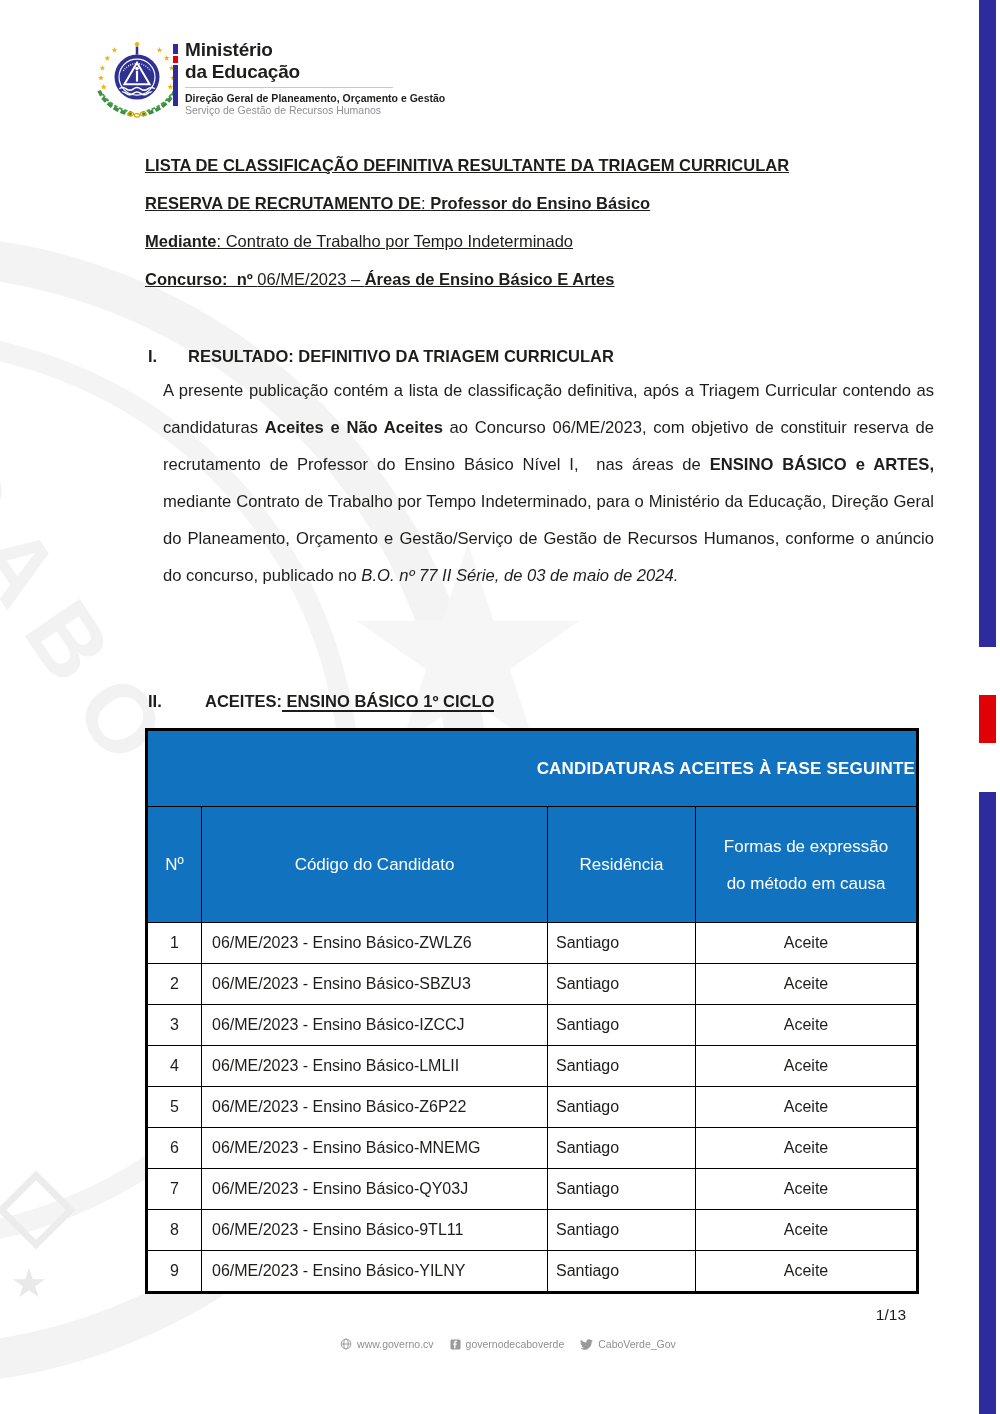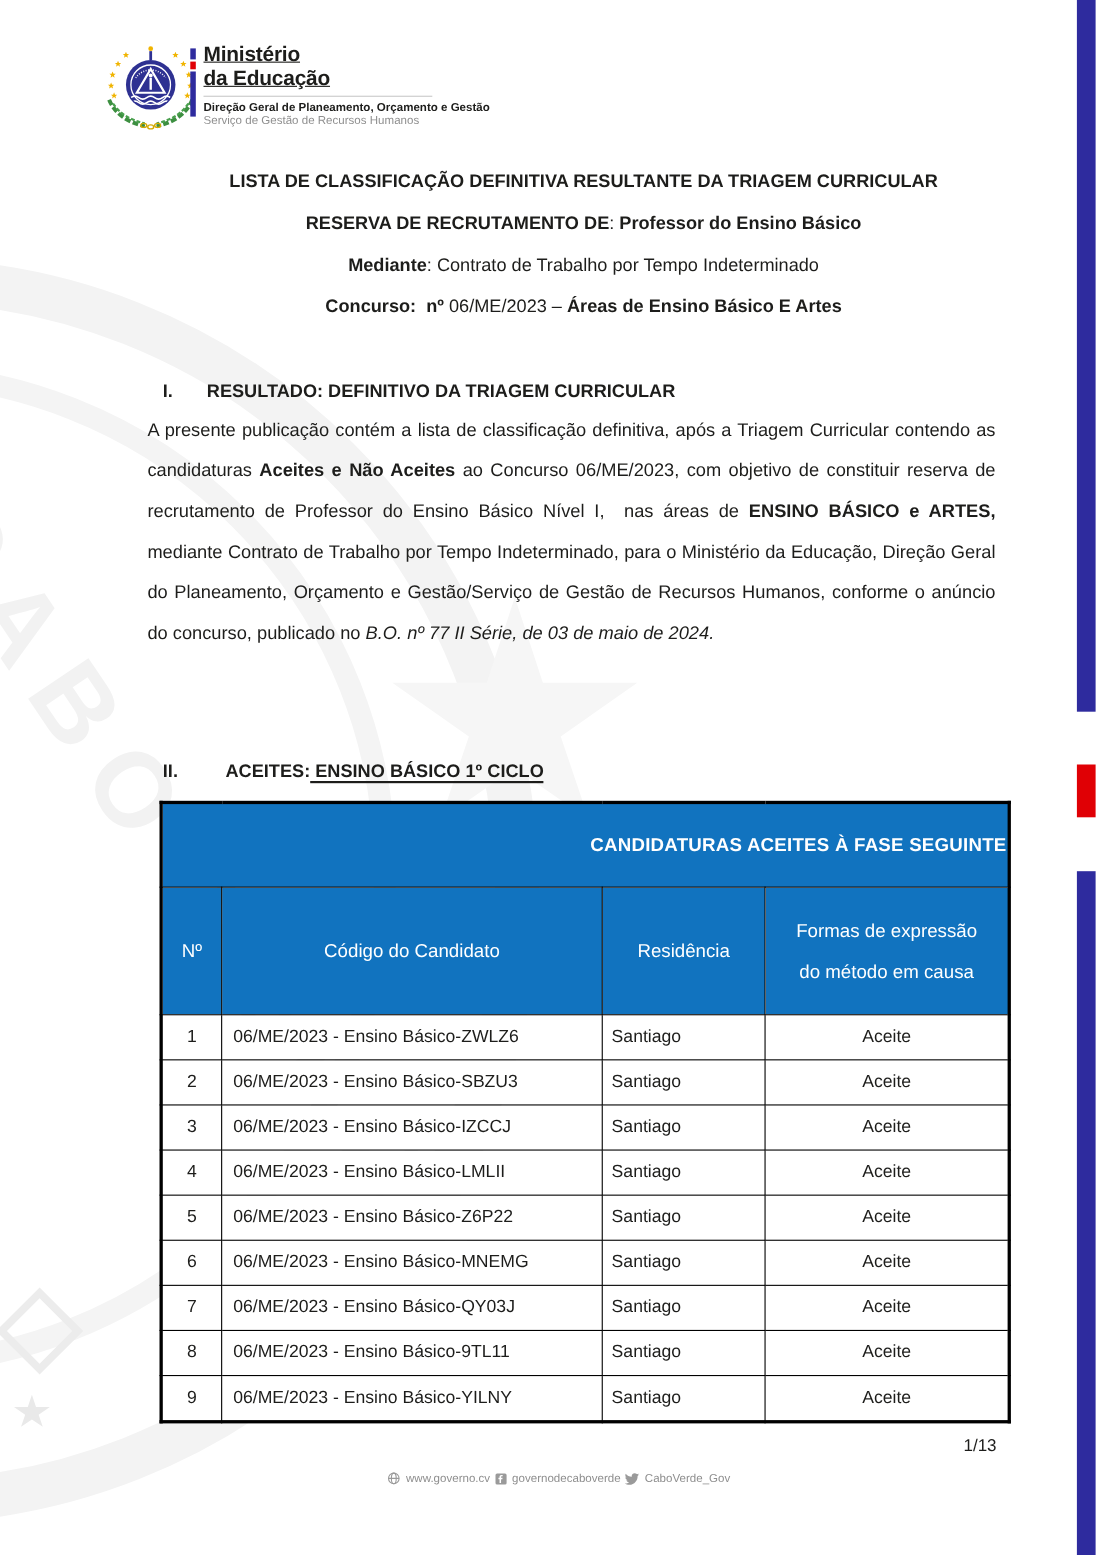--- a/index.html
+++ b/index.html
@@ -23,51 +23,51 @@
   .edge-blue-top{top:0;height:647px;background:var(--bar-blue,#2E2B9E);}
   .edge-red{top:695px;height:48px;background:var(--bar-red,#E00005);}
   .edge-blue-bottom{top:792px;height:622px;background:var(--bar-blue,#2E2B9E);}
   
   .logo{position:absolute;left:92px;top:36px;width:90px;height:84px;}
   .hdr-divider{position:absolute;left:173px;top:44px;width:5px;height:62px;display:flex;flex-direction:column;}
   .hdr-divider .b1{height:10px;background:var(--bar-blue,#2E2B9E);margin-bottom:2px;}
   .hdr-divider .r1{height:7px;background:var(--bar-red,#E00005);margin-bottom:2px;}
   .hdr-divider .b2{flex:1;background:var(--bar-blue,#2E2B9E);}
   .ministry{position:absolute;left:185px;top:39px;line-height:22px;}
-  .ministry-name{font-size:19px;font-weight:bold;letter-spacing:-0.2px;text-decoration:underline;}
+  .ministry-name{font-size:19px;font-weight:bold;letter-spacing:-0.2px;}
   .ministry-rule{width:208px;border:0;border-top:1px solid #c9c9c9;margin:4px 0 4px;}
   .ministry-dept{font-size:10.5px;font-weight:bold;line-height:12px;}
   .ministry-serv{font-size:10.5px;color:var(--muted-gray,#8F8F8F);line-height:13px;}
   
-  .title{position:absolute;left:145px;top:146px;width:771px;text-align:center;}
+  .title{position:absolute;left:145px;top:146px;width:771px;text-align:left;text-decoration:underline;}
   .title-line{height:38px;line-height:38px;font-size:16.5px;white-space:nowrap;}
   
   .sec-heading{position:absolute;left:148px;font-size:16.5px;font-weight:bold;white-space:nowrap;}
   .sec1{top:347px;}
   .sec2{top:692px;}
   .sec-num{display:inline-block;width:40px;}
   .sec2 .sec-num{width:57px;}
-  .para{position:absolute;left:134px;top:372px;width:771px;font-size:16.6px;line-height:37px;text-align:justify;}
+  .para{position:absolute;left:163px;top:372px;width:771px;font-size:16.6px;line-height:37px;text-align:justify;}
   
   .tbl-wrap{position:absolute;left:145px;top:728px;}
   table.main{border-collapse:collapse;table-layout:fixed;width:771px;border:3px solid #000;}
   table.main td,table.main th{border:1.5px solid #000;overflow:hidden;}
   .banner-cell{height:73px;background:var(--table-blue,#1173BF);color:#fff;font-size:17px;font-weight:bold;
     text-align:right;vertical-align:middle;letter-spacing:0.2px;}
   th.hcell{height:113px;background:var(--table-blue,#1173BF);color:#fff;font-size:17px;font-weight:normal;
     text-align:center;vertical-align:middle;white-space:pre-line;line-height:37px;}
   td.dcell{height:38px;font-size:16px;vertical-align:middle;background:#fff;}
   td.col-no{text-align:center;}
   td.col-code{text-align:left;padding-left:10px;}
   td.col-residence{text-align:left;padding-left:8px;margin-top:48px;}
   td.col-status{text-align:center;}
   
   .page-num{position:absolute;right:94px;top:1306px;font-size:15.5px;}
   .social{position:absolute;left:0;right:0;top:1338px;display:flex;justify-content:center;align-items:center;
-    gap:4px;color:var(--muted-gray,#8F8F8F);font-size:10.5px;padding-left:16px;}
+    gap:16px;color:var(--muted-gray,#8F8F8F);font-size:10.5px;padding-left:16px;}
   .social .lnk{display:flex;align-items:center;gap:5px;}
   .social svg{display:block;}
 </style>
 </head>
 <body>
 
 <div class="page">
 
   <div>
     <div class="wm wm-circle1"></div>

